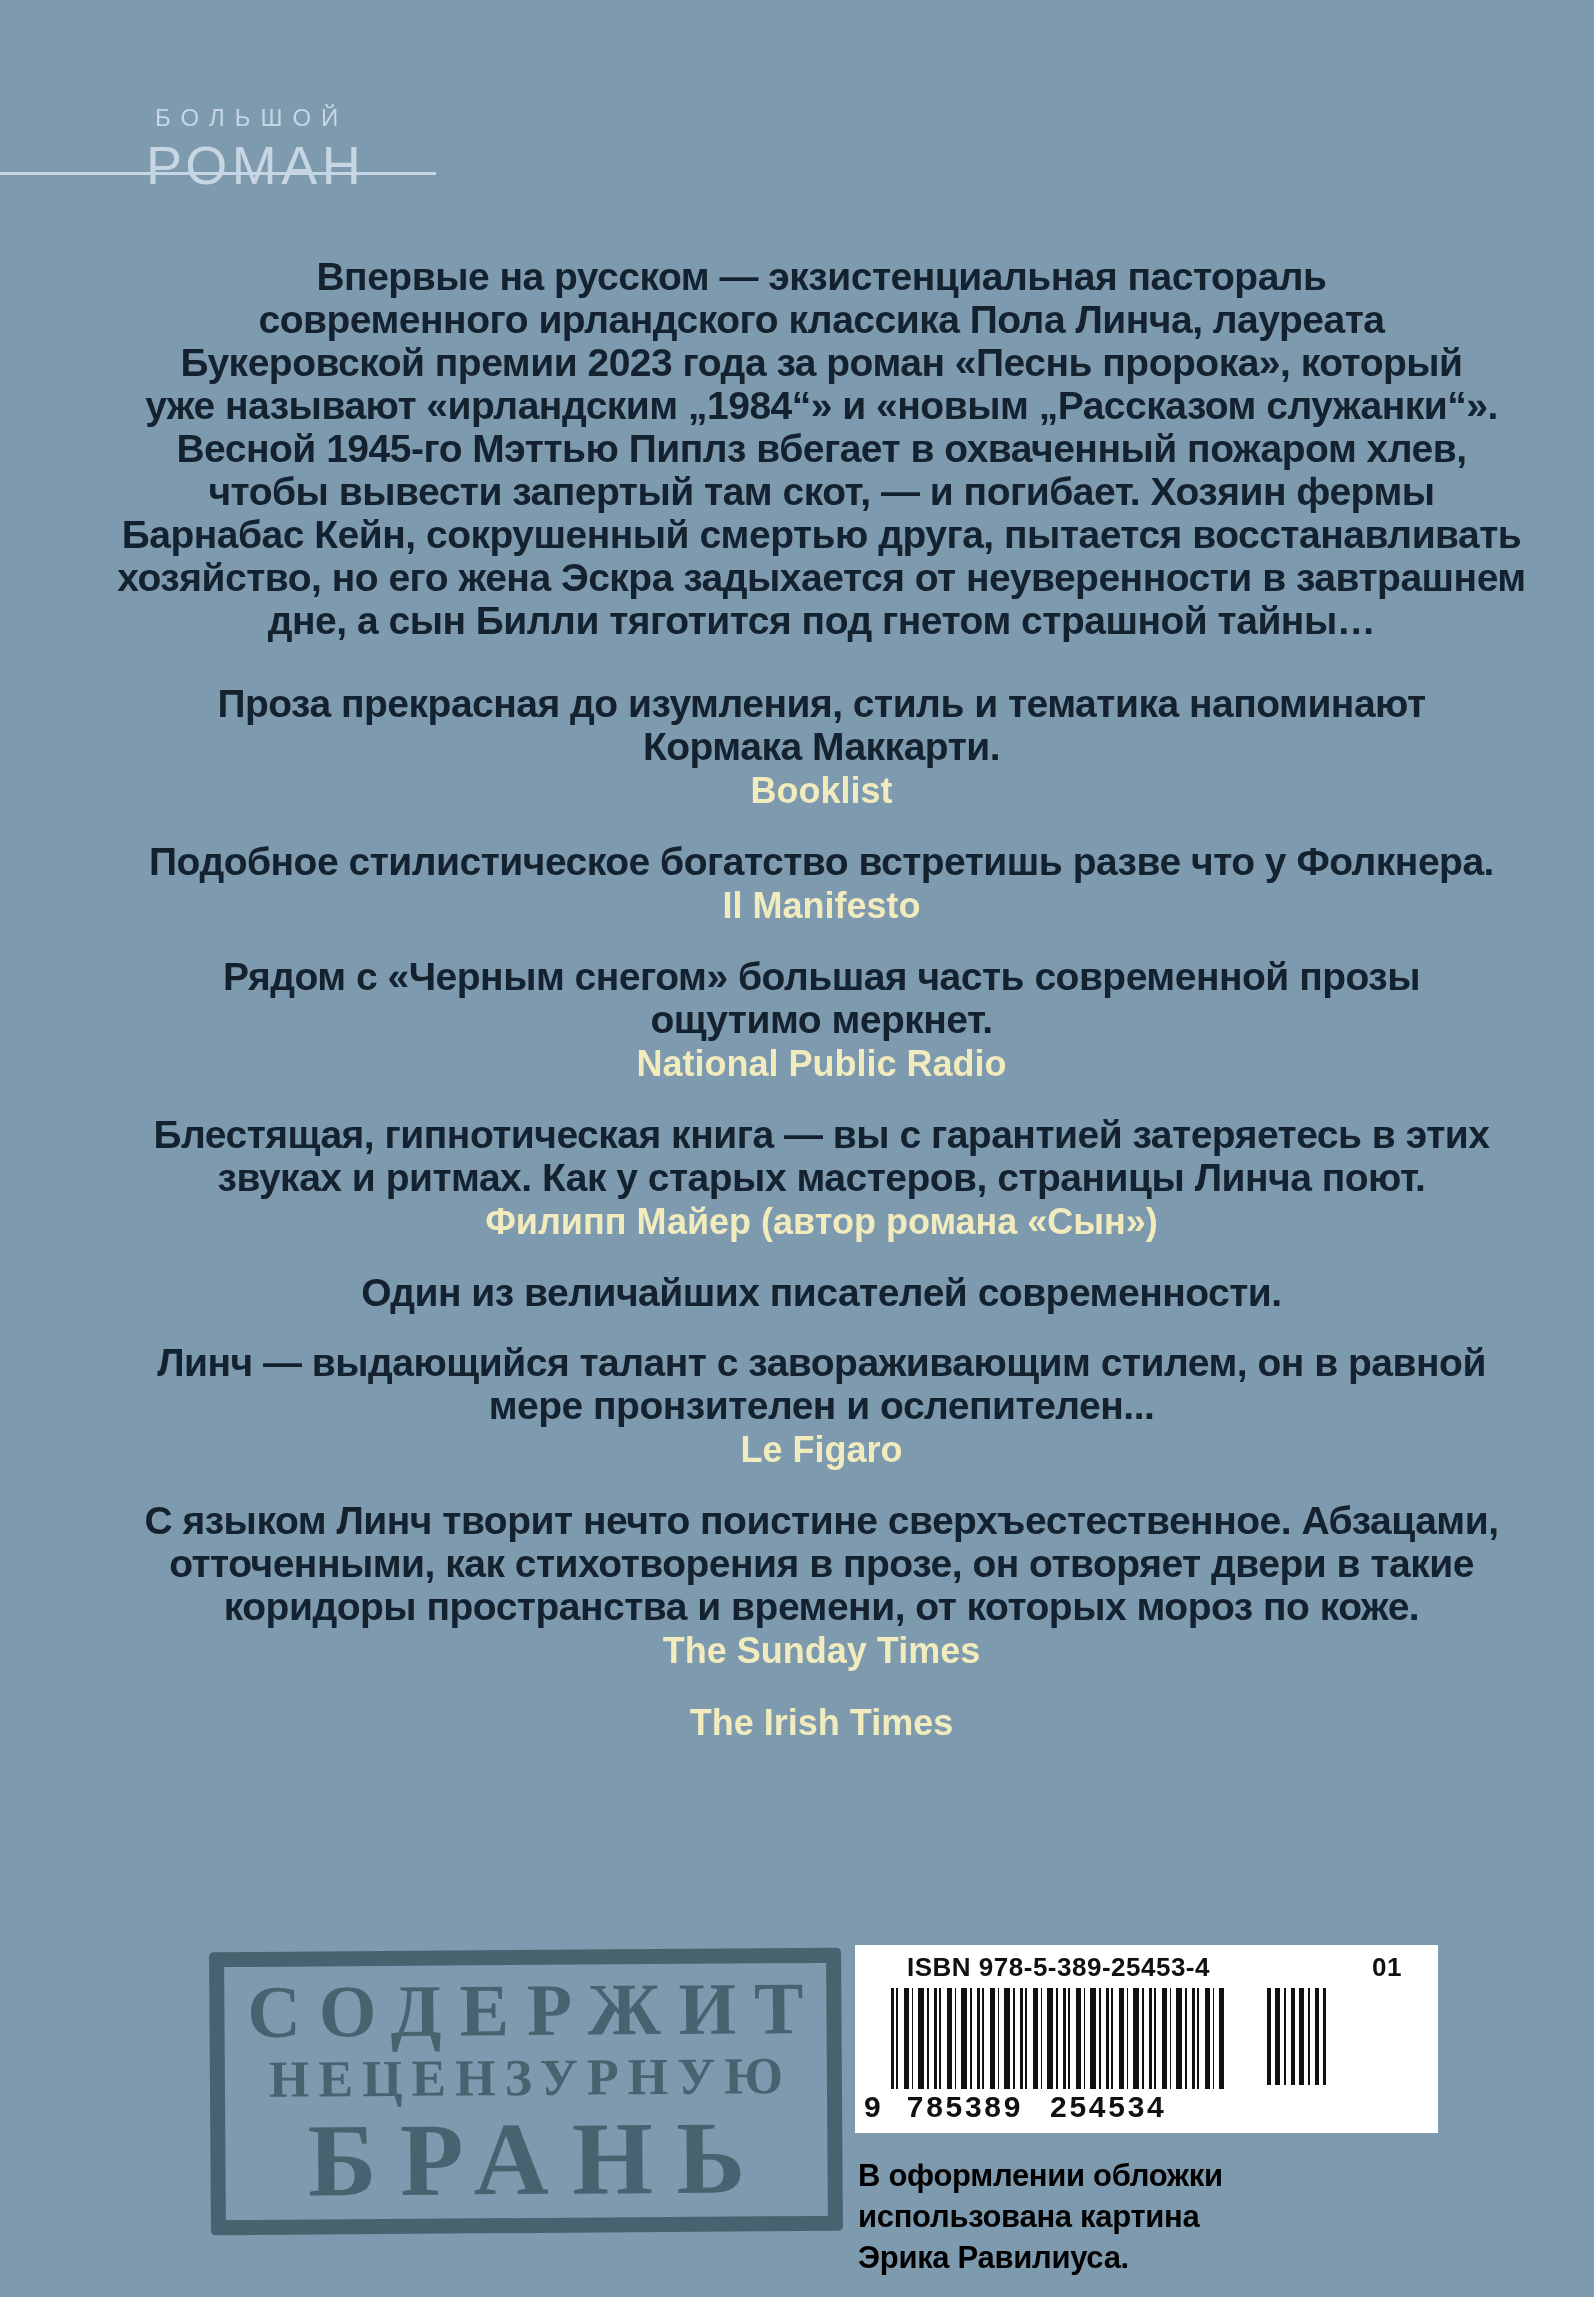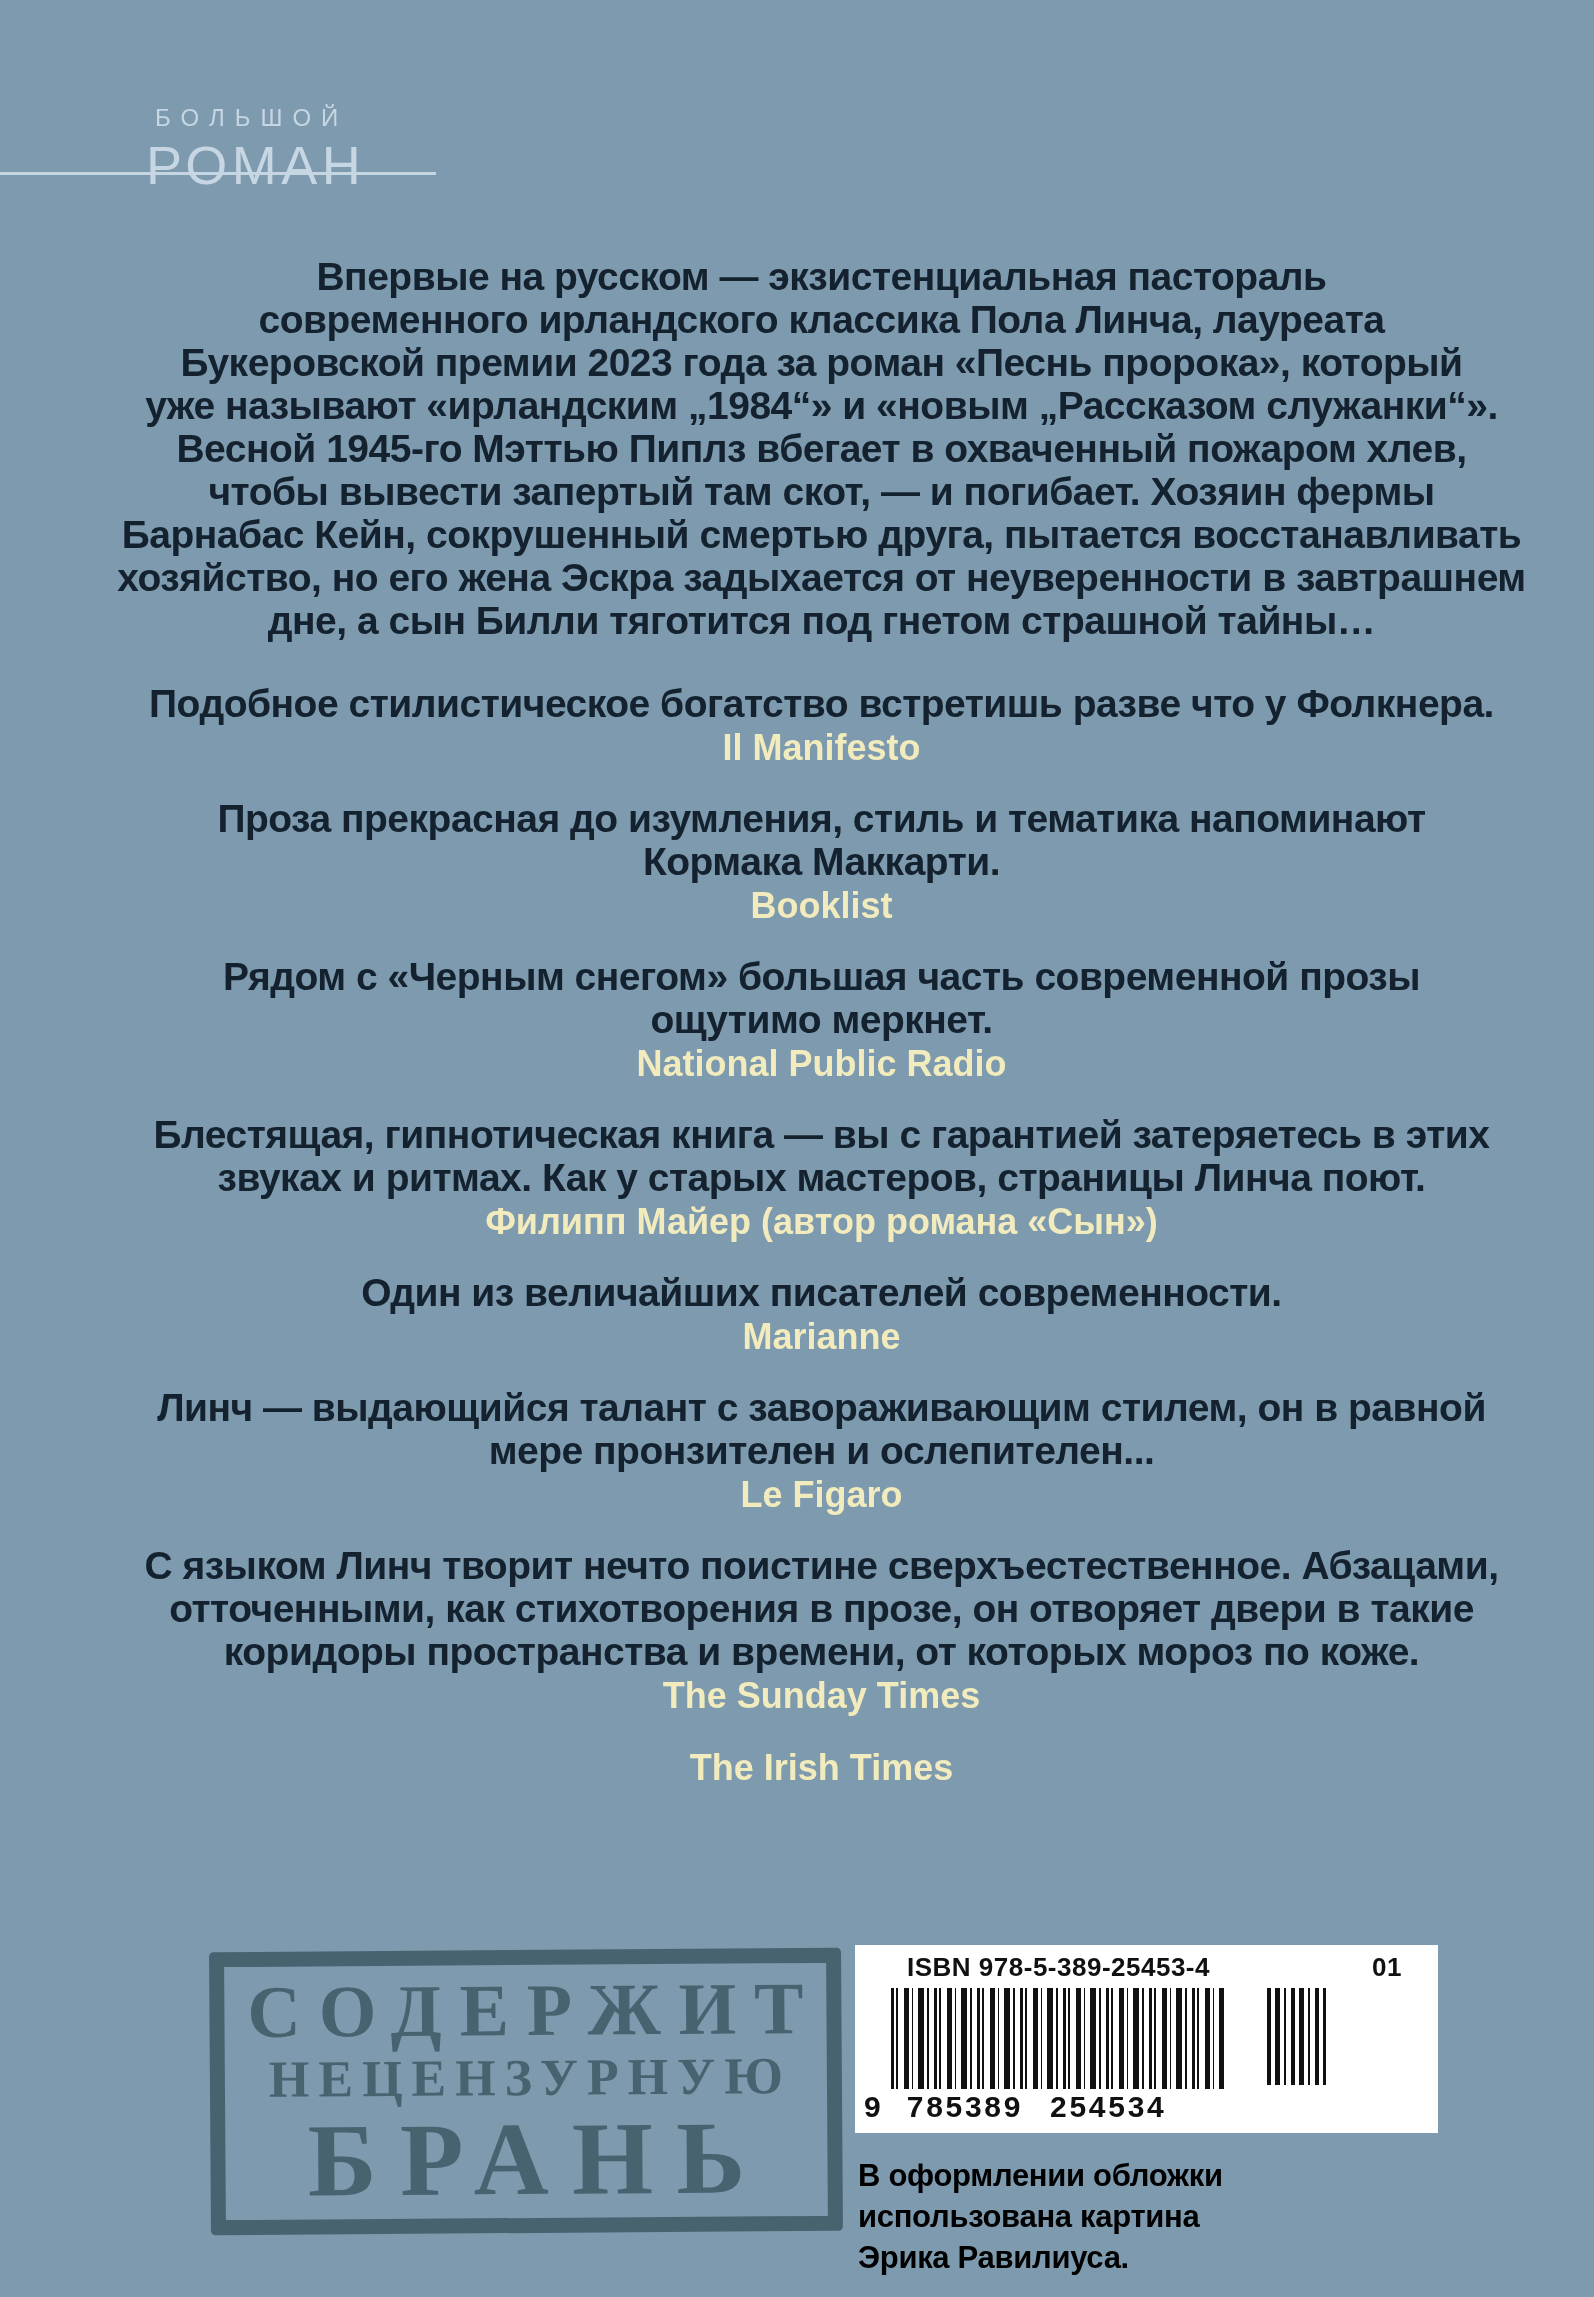--- a/index.html
+++ b/index.html
@@ -144,41 +144,40 @@
 Букеровской премии 2023 года за роман «Песнь пророка», который
 уже называют «ирландским „1984“» и «новым „Рассказом служанки“».
 Весной 1945-го Мэттью Пиплз вбегает в охваченный пожаром хлев,
 чтобы вывести запертый там скот, — и погибает. Хозяин фермы
 Барнабас Кейн, сокрушенный смертью друга, пытается восстанавливать
 хозяйство, но его жена Эскра задыхается от неуверенности в завтрашнем
 дне, а сын Билли тяготится под гнетом страшной тайны…</div>
 
   <div class="quotes">
     <div class="quote">
-      <div class="quote-text">Подобное стилистическое богатство встретишь разве что у Фолкнера.</div>
-      <div class="quote-source">Il Manifesto</div>
-    </div>
-    <div class="quote">
       <div class="quote-text">Проза прекрасная до изумления, стиль и тематика напоминают
 Кормака Маккарти.</div>
       <div class="quote-source">Booklist</div>
     </div>
     <div class="quote">
+      <div class="quote-text">Подобное стилистическое богатство встретишь разве что у Фолкнера.</div>
+      <div class="quote-source">Il Manifesto</div>
+    </div>
+    <div class="quote">
       <div class="quote-text">Рядом с «Черным снегом» большая часть современной прозы
 ощутимо меркнет.</div>
       <div class="quote-source">National Public Radio</div>
     </div>
     <div class="quote">
       <div class="quote-text">Блестящая, гипнотическая книга — вы с гарантией затеряетесь в этих
 звуках и ритмах. Как у старых мастеров, страницы Линча поют.</div>
       <div class="quote-source">Филипп Майер (автор романа «Сын»)</div>
     </div>
     <div class="quote">
       <div class="quote-text">Один из величайших писателей современности.</div>
-      <div class="quote-source">Marianne</div>
     </div>
     <div class="quote">
       <div class="quote-text">Линч — выдающийся талант с завораживающим стилем, он в равной
 мере пронзителен и ослепителен...</div>
       <div class="quote-source">Le Figaro</div>
     </div>
     <div class="quote">
       <div class="quote-text">С языком Линч творит нечто поистине сверхъестественное. Абзацами,
 отточенными, как стихотворения в прозе, он отворяет двери в такие
 коридоры пространства и времени, от которых мороз по коже.</div>

